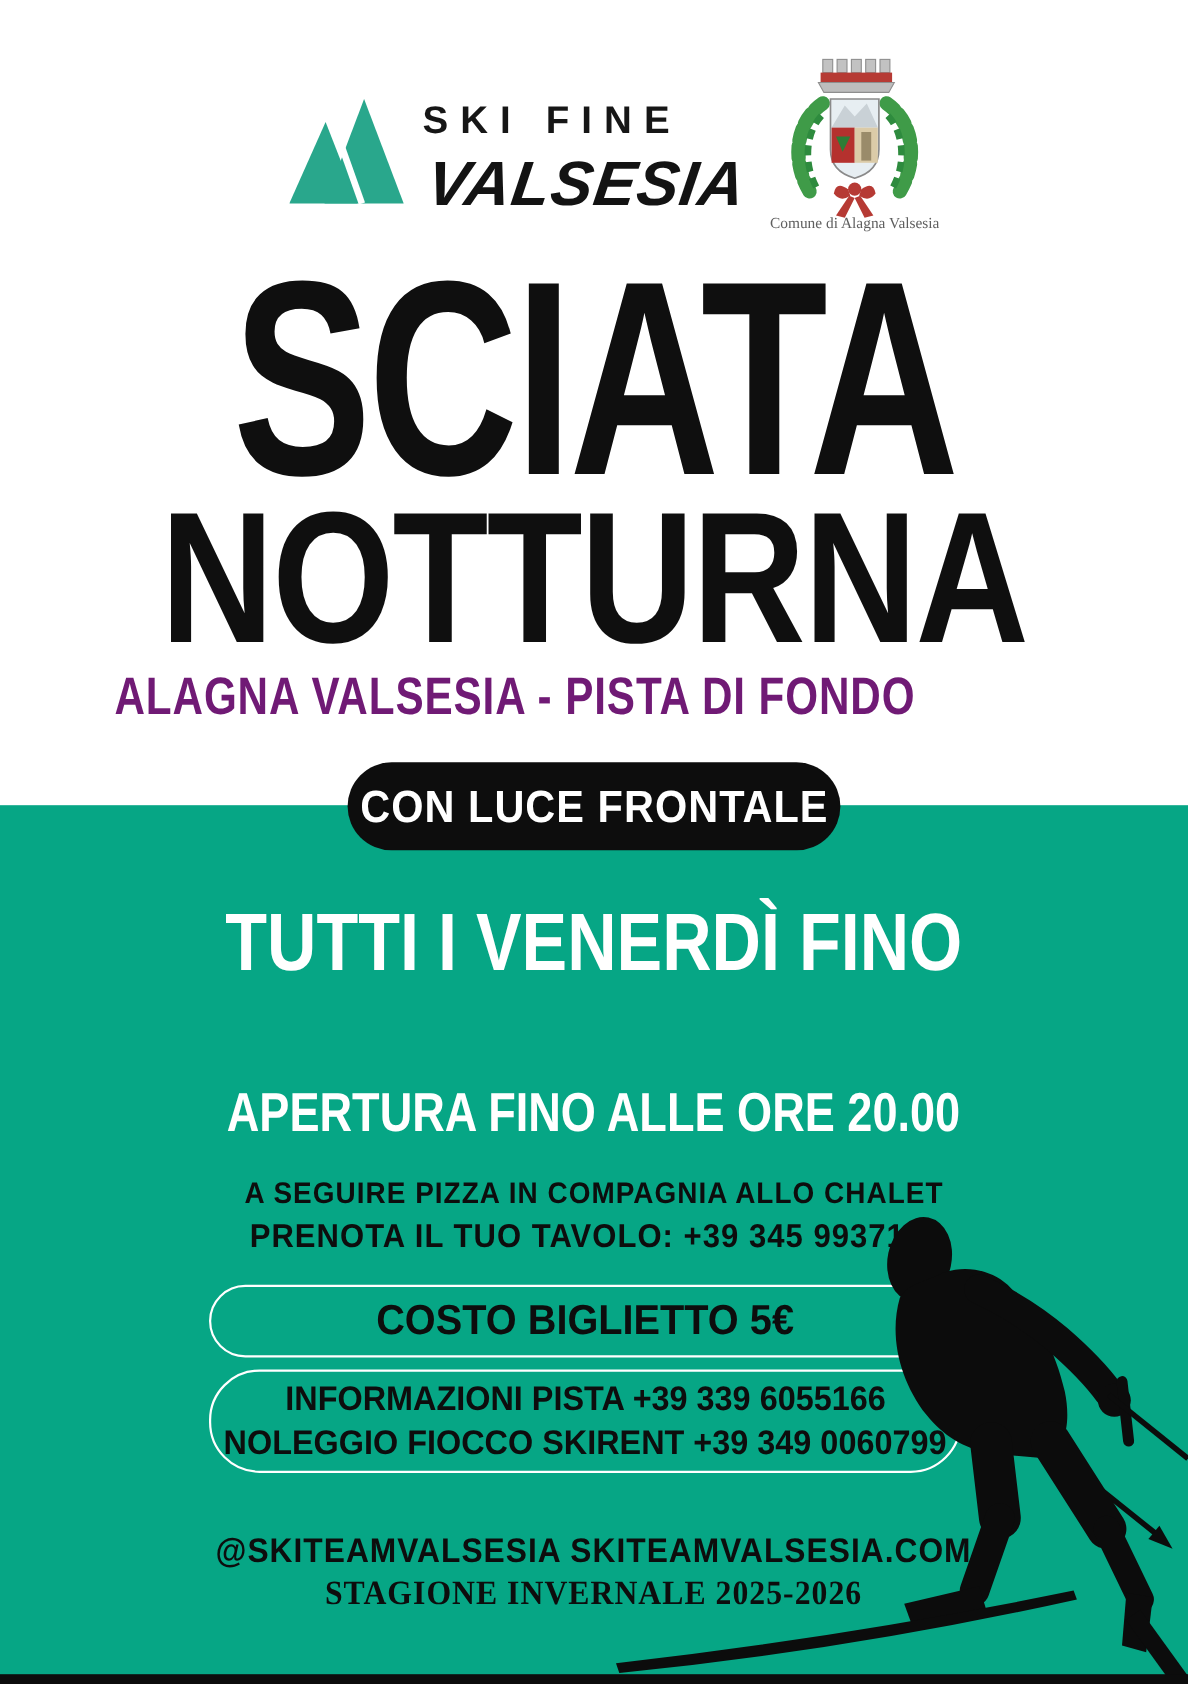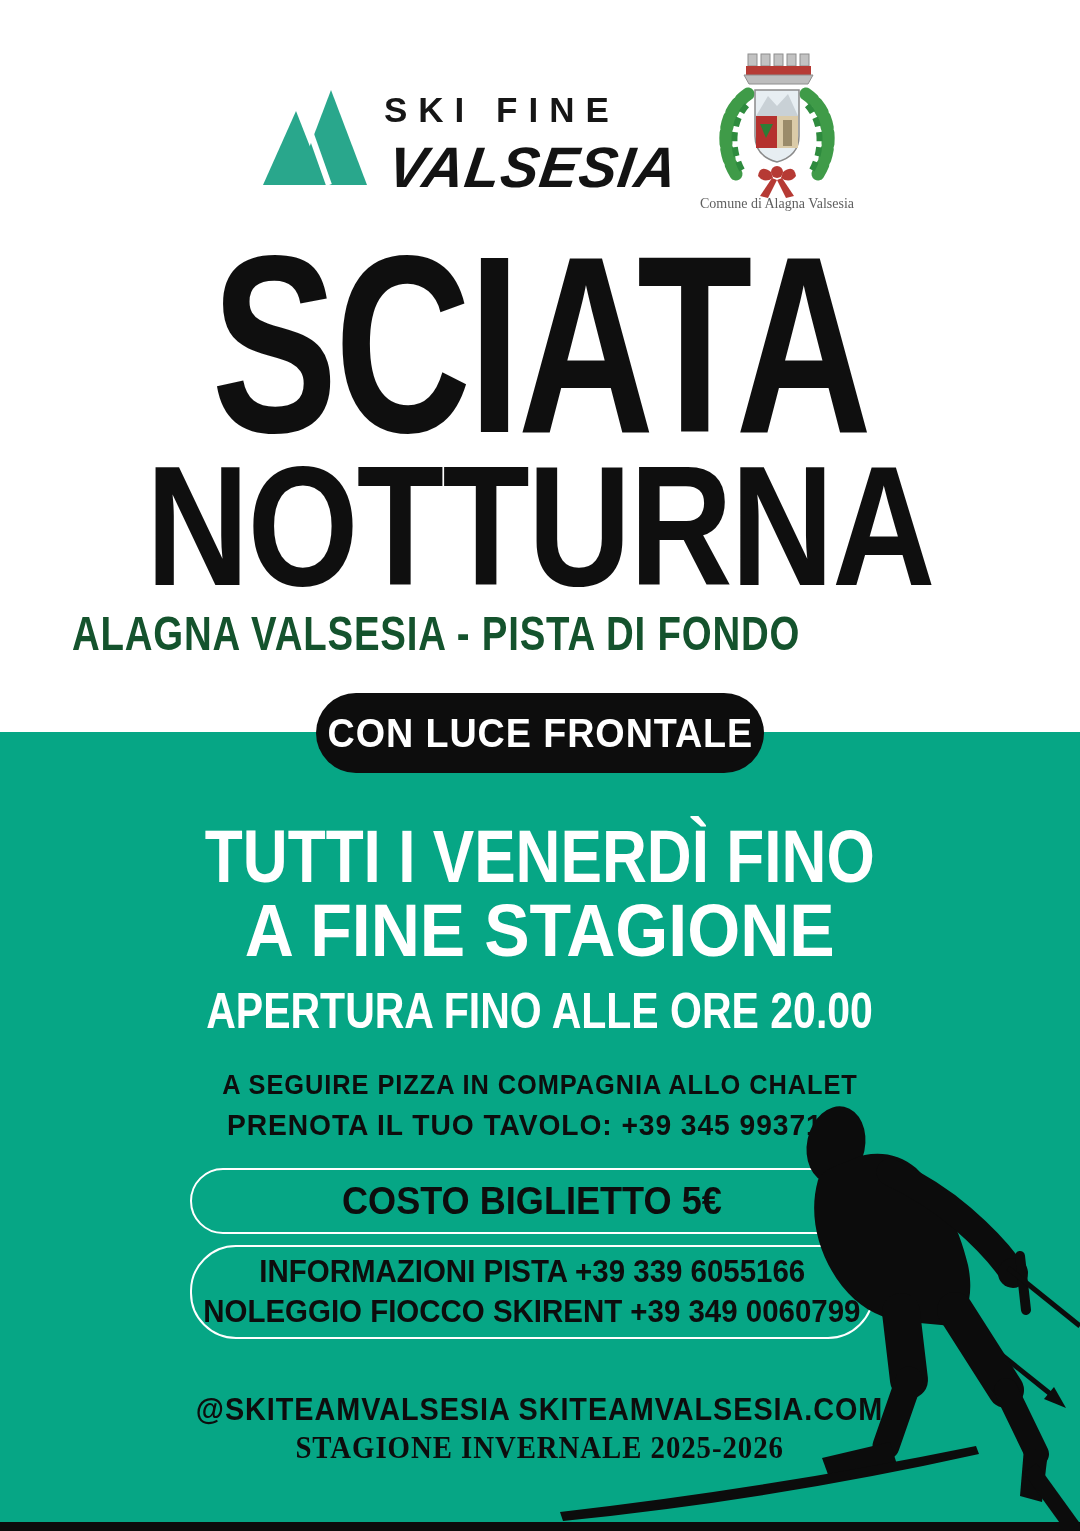--- a/index.html
+++ b/index.html
@@ -38,21 +38,21 @@
     font-weight:800; color:#0f0f0f; white-space:nowrap;
   }
   .t1 { top:238px; height:212px; font-size:252px; }
   .t1 .squeeze { transform:scaleX(0.75); letter-spacing:-4px; }
   .t2 { top:458px; height:136px; font-size:170px; }
   .t2 .squeeze { transform:scaleX(0.84); letter-spacing:-2px; }
   .squeeze { display:inline-block; transform-origin:center; }
   .subtitle {
     position:absolute; left:0; top:606px; width:872px; height:54px;
     display:flex; align-items:center; justify-content:center;
-    font-size:48px; font-weight:800; color:#14532d; white-space:nowrap;
+    font-size:48px; font-weight:800; color:#701a75; white-space:nowrap;padding-left:32px;
   }
   .subtitle .squeeze { transform:scaleX(0.80); letter-spacing:1px; }
   
   .badge {
     position:absolute; left:316px; top:693px; width:448px; height:80px;
     background:#0d0d0d; border-radius:42px;
     display:flex; align-items:center; justify-content:center;
     color:#ffffff; font-size:41px; font-weight:800; white-space:nowrap;
   }
   .badge .squeeze { transform:scaleX(0.92); letter-spacing:1px; }
@@ -154,23 +154,20 @@
   <div class="subtitle">
     <span class="squeeze">ALAGNA VALSESIA - PISTA DI FONDO</span>
   </div>
 
   <div class="badge">
     <span class="squeeze">CON LUCE FRONTALE</span>
   </div>
 
   <div class="headline h1a">
     <span class="squeeze">TUTTI I VENERDÌ FINO</span>
-  </div>
-  <div class="headline h1b">
-    <span class="squeeze">A FINE STAGIONE</span>
   </div>
   <div class="hours">
     <span class="squeeze">APERTURA FINO ALLE ORE 20.00</span>
   </div>
 
   <div class="note n1">
     <span class="squeeze">A SEGUIRE PIZZA IN COMPAGNIA ALLO CHALET</span>
   </div>
   <div class="note n2">
     <span class="squeeze">PRENOTA IL TUO TAVOLO: +39 345 9937111</span>

